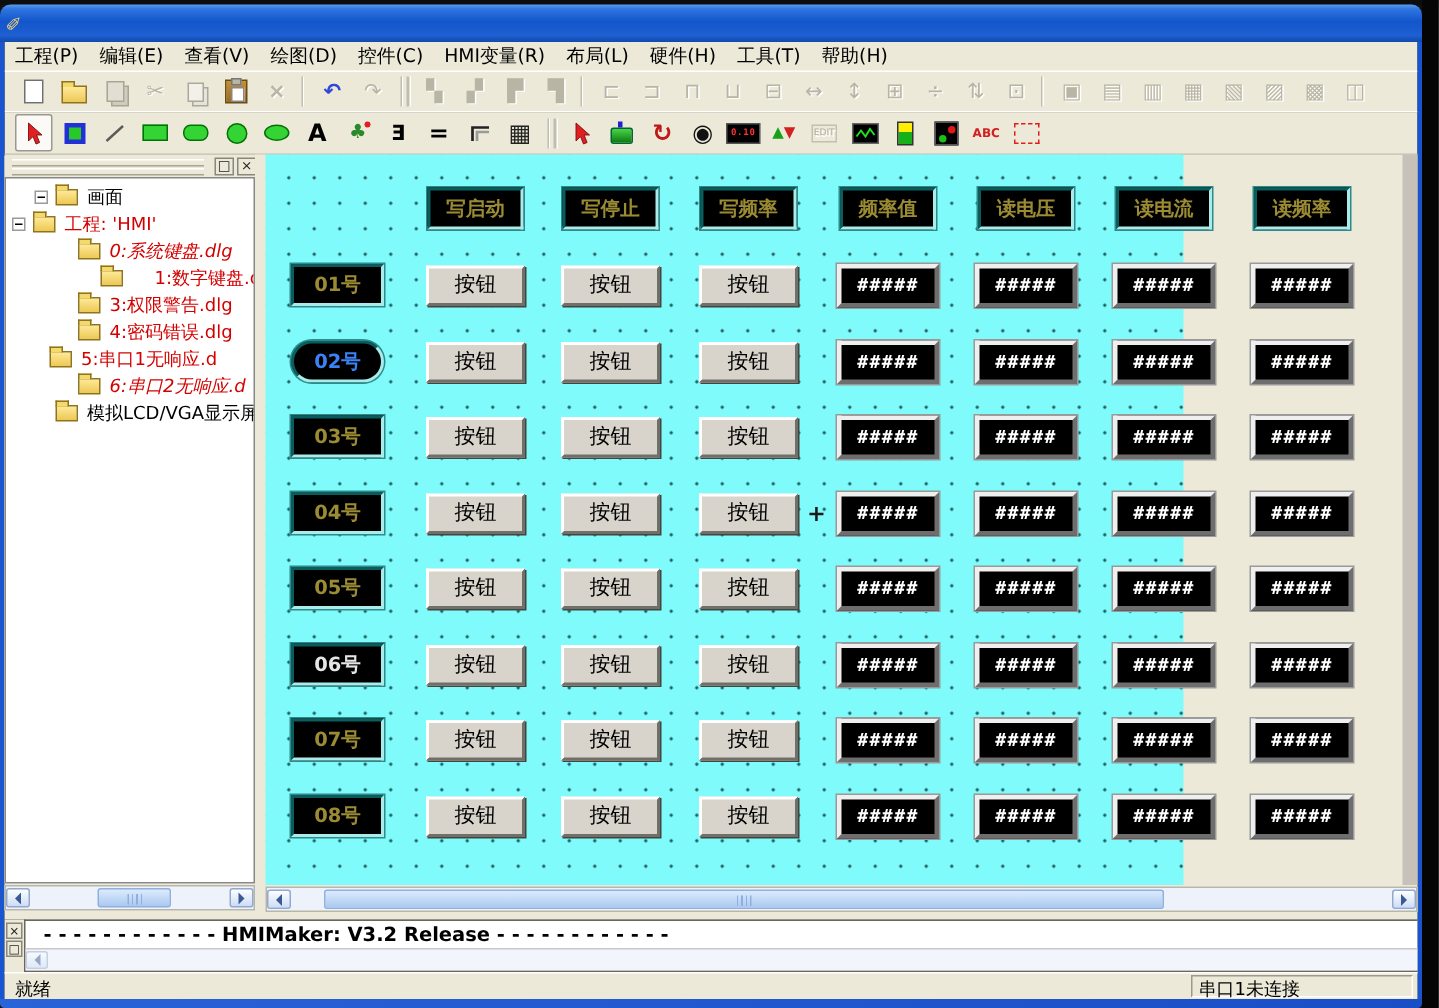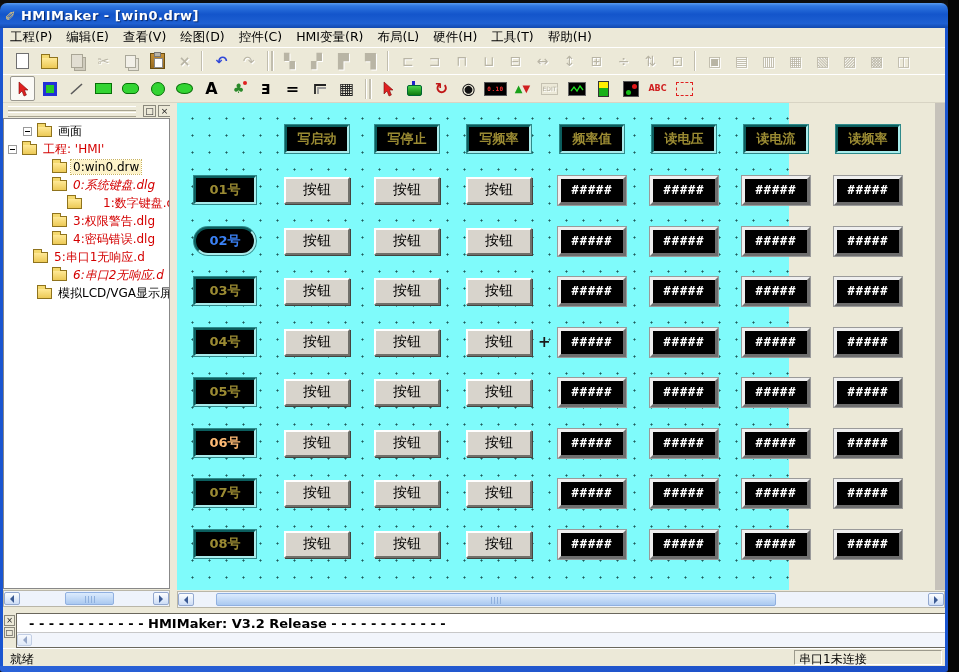--- a/index.html
+++ b/index.html
@@ -123,21 +123,20 @@
 </style>
 </head>
 <body>
 
 <div class="screen">
   <div class="top-strip"></div>
   <div class="right-strip"></div>
 
   <div class="titlebar">
     <span class="title-icon">✎</span>
-    <span class="title-text">HMIMaker - [win0.drw]</span>
   </div>
 
   <div class="menubar" id="menubar">
       <span class="menu-item">工程(P)</span>
       <span class="menu-item">编辑(E)</span>
       <span class="menu-item">查看(V)</span>
       <span class="menu-item">绘图(D)</span>
       <span class="menu-item">控件(C)</span>
       <span class="menu-item">HMI变量(R)</span>
       <span class="menu-item">布局(L)</span>
@@ -358,25 +357,20 @@
   <div class="tree-box" id="tree">
       <div class="tree-row" style="padding-left: 19px;">
         <span class="expander"></span>
         <span class="folder"></span>
         <span class="tree-label" style="color: rgb(0, 0, 0);">画面</span>
       </div>
       <div class="tree-row" style="padding-left: 4px;">
         <span class="expander"></span>
         <span class="folder"></span>
         <span class="tree-label" style="color: rgb(212, 0, 0);">工程: 'HMI'</span>
-      </div>
-      <div class="tree-row" style="padding-left: 34px;">
-        <span style="width: 12px; flex: 0 0 auto;"></span>
-        <span class="folder"></span>
-        <span class="tree-label selected" style="color: rgb(0, 0, 0);">0:win0.drw</span>
       </div>
       <div class="tree-row" style="padding-left: 34px; font-style: italic;">
         <span style="width: 12px; flex: 0 0 auto;"></span>
         <span class="folder"></span>
         <span class="tree-label" style="color: rgb(212, 0, 0);">0:系统键盘.dlg</span>
       </div>
       <div class="tree-row" style="padding-left: 34px; gap: 15px;">
         <span style="width: 12px; flex: 0 0 auto;"></span>
         <span class="folder"></span>
         <span class="tree-label" style="color: rgb(212, 0, 0);">1:数字键盘.dlg</span>
@@ -463,21 +457,21 @@
       <div class="lcd lcd-gray" style="color: rgb(255, 255, 255); left: 565px; top: 224.5px; width: 68px; height: 29px;">#####</div>
       <div class="lcd lcd-gray" style="color: rgb(255, 255, 255); left: 657px; top: 224.5px; width: 68px; height: 29px;">#####</div>
       <div class="lcd lcd-teal" style="color: rgb(155, 139, 51); left: 17px; top: 275px; width: 62px; height: 28px;">05号</div>
       <div class="cbtn" style="left: 107px; top: 275.5px; width: 66px; height: 27px;">按钮</div>
       <div class="cbtn" style="left: 197px; top: 275.5px; width: 66px; height: 27px;">按钮</div>
       <div class="cbtn" style="left: 289px; top: 275.5px; width: 66px; height: 27px;">按钮</div>
       <div class="lcd lcd-gray" style="color: rgb(255, 255, 255); left: 381px; top: 274.5px; width: 68px; height: 29px;">#####</div>
       <div class="lcd lcd-gray" style="color: rgb(255, 255, 255); left: 473px; top: 274.5px; width: 68px; height: 29px;">#####</div>
       <div class="lcd lcd-gray" style="color: rgb(255, 255, 255); left: 565px; top: 274.5px; width: 68px; height: 29px;">#####</div>
       <div class="lcd lcd-gray" style="color: rgb(255, 255, 255); left: 657px; top: 274.5px; width: 68px; height: 29px;">#####</div>
-      <div class="lcd lcd-teal" style="color: #fdba74; left: 17px; top: 326px; width: 62px; height: 28px;">06号</div>
+      <div class="lcd lcd-teal" style="color: #e5e5e5; left: 17px; top: 326px; width: 62px; height: 28px;">06号</div>
       <div class="cbtn" style="left: 107px; top: 326.5px; width: 66px; height: 27px;">按钮</div>
       <div class="cbtn" style="left: 197px; top: 326.5px; width: 66px; height: 27px;">按钮</div>
       <div class="cbtn" style="left: 289px; top: 326.5px; width: 66px; height: 27px;">按钮</div>
       <div class="lcd lcd-gray" style="color: rgb(255, 255, 255); left: 381px; top: 325.5px; width: 68px; height: 29px;">#####</div>
       <div class="lcd lcd-gray" style="color: rgb(255, 255, 255); left: 473px; top: 325.5px; width: 68px; height: 29px;">#####</div>
       <div class="lcd lcd-gray" style="color: rgb(255, 255, 255); left: 565px; top: 325.5px; width: 68px; height: 29px;">#####</div>
       <div class="lcd lcd-gray" style="color: rgb(255, 255, 255); left: 657px; top: 325.5px; width: 68px; height: 29px;">#####</div>
       <div class="lcd lcd-teal" style="color: rgb(155, 139, 51); left: 17px; top: 376px; width: 62px; height: 28px;">07号</div>
       <div class="cbtn" style="left: 107px; top: 376.5px; width: 66px; height: 27px;">按钮</div>
       <div class="cbtn" style="left: 197px; top: 376.5px; width: 66px; height: 27px;">按钮</div>

